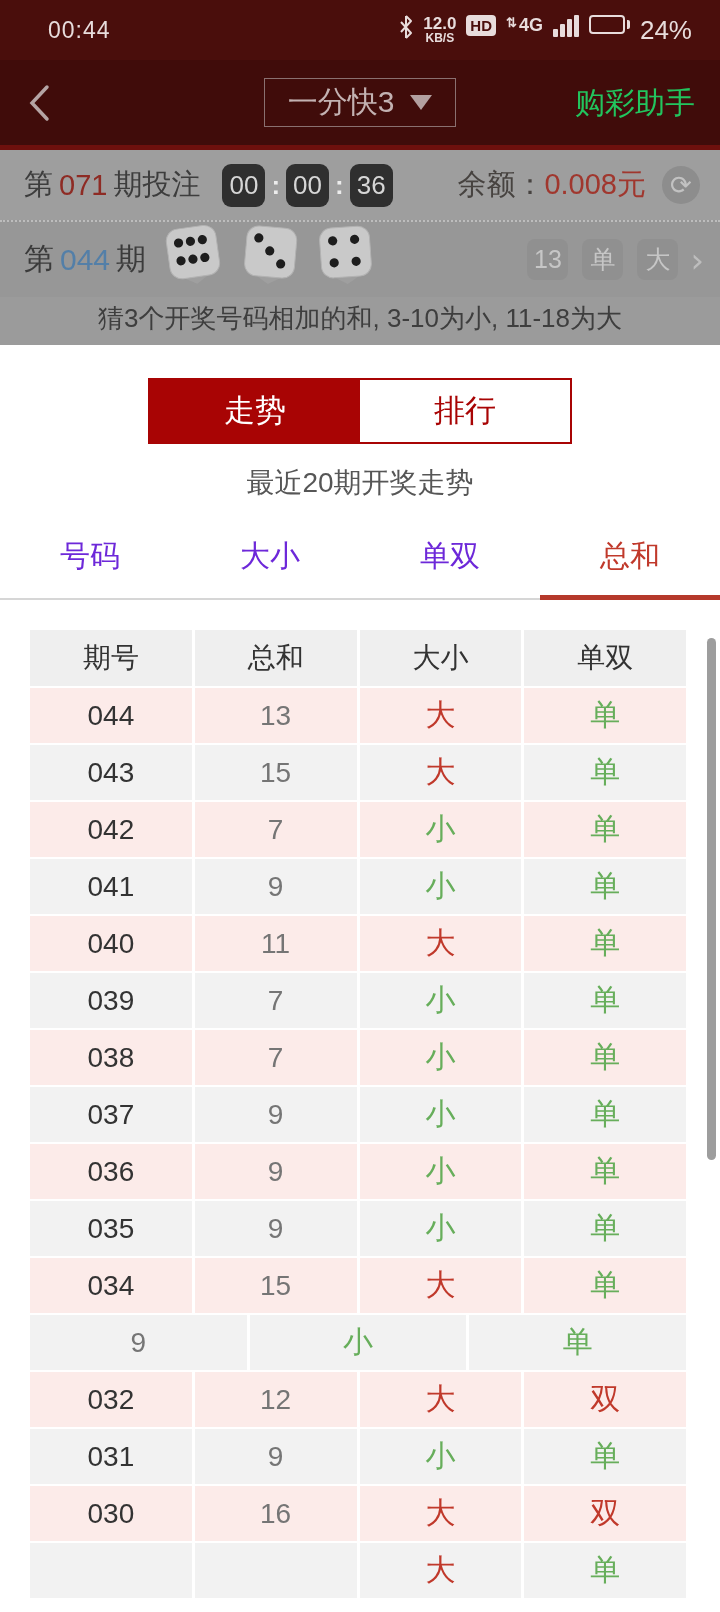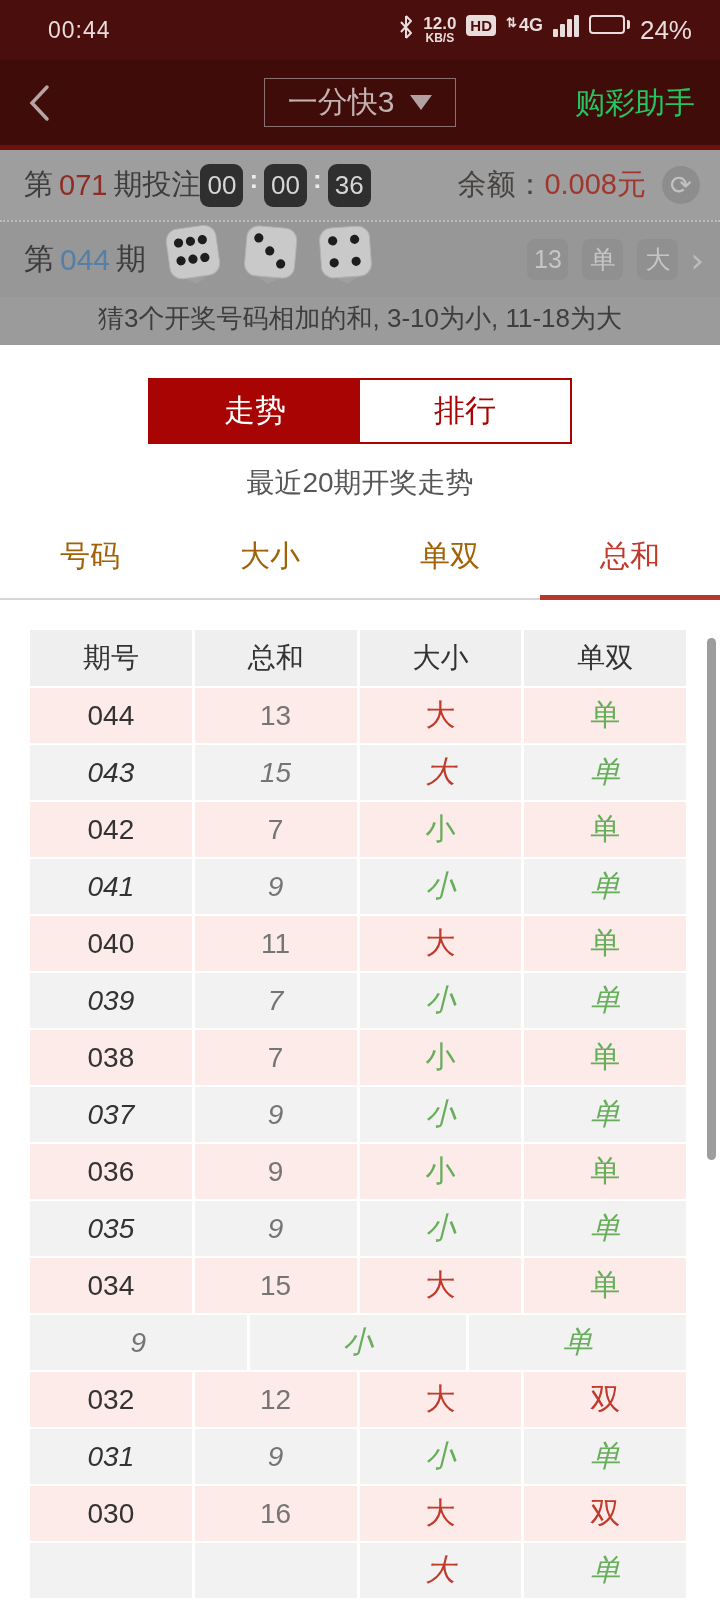--- a/index.html
+++ b/index.html
@@ -28,21 +28,21 @@
   .app-header { height:85px; background:#400c0a; position:relative; display:flex; align-items:center; }
   .back-btn { position:absolute; left:26px; top:24px; width:26px; height:38px; cursor:pointer; }
   .game-selector { position:absolute; left:50%; top:18px; transform:translateX(-50%); width:192px; height:49px;
     border:1px solid #8a7070; display:flex; align-items:center; justify-content:center; gap:16px; color:#c3b2b2; font-size:30px; }
   .caret-down { width:0; height:0; border-left:11px solid transparent; border-right:11px solid transparent; border-top:15px solid #b3a0a0; }
   .header-link { position:absolute; right:25px; top:50%; transform:translateY(-50%); color:#22c55e; font-size:30px; }
 
   
   .bet-row { height:75px; background:#9e9e9e; border-top:5px solid #6e100d; display:flex; align-items:center; padding:0 20px 0 24px; font-size:29px; color:#3d3d3d; }
   .issue-red { color:#8e2b24; margin:0 6px; }
-  .countdown { display:flex; margin-left:0; }
+  .countdown { display:flex; align-items:center; margin-left:22px; }
   .cd-box { width:43px; height:43px; background:#2f2f2f; color:#d6d6d6; border-radius:9px; font-size:26px; display:flex; align-items:center; justify-content:center; }
   .cd-colon { color:#ececec; font-size:26px; margin:0 6px; font-weight:bold; }
   .bet-spacer { flex:1; }
   .balance-label { color:#474340; }
   .balance-value { color:#a0372e; }
   .refresh-btn { width:38px; height:38px; border-radius:50%; background:#8d8d8d; color:#c2c2c2; font-size:26px; display:flex; align-items:center; justify-content:center; margin-left:16px; cursor:pointer; }
 
   
   .draw-row { height:77px; background:#979797; border-top:2px dotted #bdbdbd; display:flex; align-items:center; padding:0 16px 0 24px; font-size:30px; color:#3b3b3b; cursor:pointer; }
   .issue-blue { color:#537fa8; margin:0 6px; }
@@ -55,32 +55,32 @@
   
   .hint-row { height:48px; background:#9b9b9b; display:flex; align-items:flex-start; justify-content:center; color:#3e3e3e; font-size:26px; padding-top:4px; }
 
   
   .sheet { height:1442px; background:#fff; position:relative; overflow:hidden; }
   .seg-control { margin:33px auto 0; width:424px; height:66px; display:flex; border:2px solid #a80404; }
   .seg-btn { flex:1; display:flex; align-items:center; justify-content:center; font-size:31px; cursor:pointer; background:#fff; color:#a80404; }
   .seg-btn.active { background:#a80404; color:#fff; }
   .sheet-subtitle { margin-top:22px; text-align:center; font-size:28px; color:#565656; height:34px; line-height:34px; }
   .tabs { margin-top:14px; height:86px; display:flex; border-bottom:2px solid #d6d6d6; }
-  .tab { flex:1; display:flex; align-items:center; justify-content:center; font-size:30px; color:#a16207; position:relative; cursor:pointer; }
+  .tab { flex:1; display:flex; align-items:center; justify-content:center; font-size:30px; color:#6d28d9; position:relative; cursor:pointer; }
   .tab.active { color:#c0392b; }
   .tab.active::after { content:""; position:absolute; left:0; right:0; bottom:-2px; height:5px; background:#b5392b; }
 
   
   .trend-table { margin:30px 34px 0 30px; }
   .t-row { display:flex; gap:3px; height:55px; margin-top:2px; }
   .t-row.header { height:56px; margin-top:0; }
   .t-cell { flex:1; display:flex; align-items:center; justify-content:center; font-size:28px; }
   .t-row.header .t-cell { background:#efefef; color:#333; }
   .t-row.pink .t-cell { background:#fcebe9; }
-  .t-row.gray .t-cell { background:#f2f2f2;font-style:italic; }
+  .t-row.gray .t-cell { background:#f2f2f2; }
   .c-issue { color:#333; }
   .c-sum { color:#757575; }
   .c-val { font-size:30px; }
   .val-red { color:#c0392b; }
   .val-green { color:#67ae5b; }
 
   .scroll-thumb { position:absolute; right:4px; top:293px; width:9px; height:522px; background:#9d9d9d; border-radius:5px; cursor:grab; }
 
   
   .nav-bar { height:32px; background:#565656; position:relative; }

